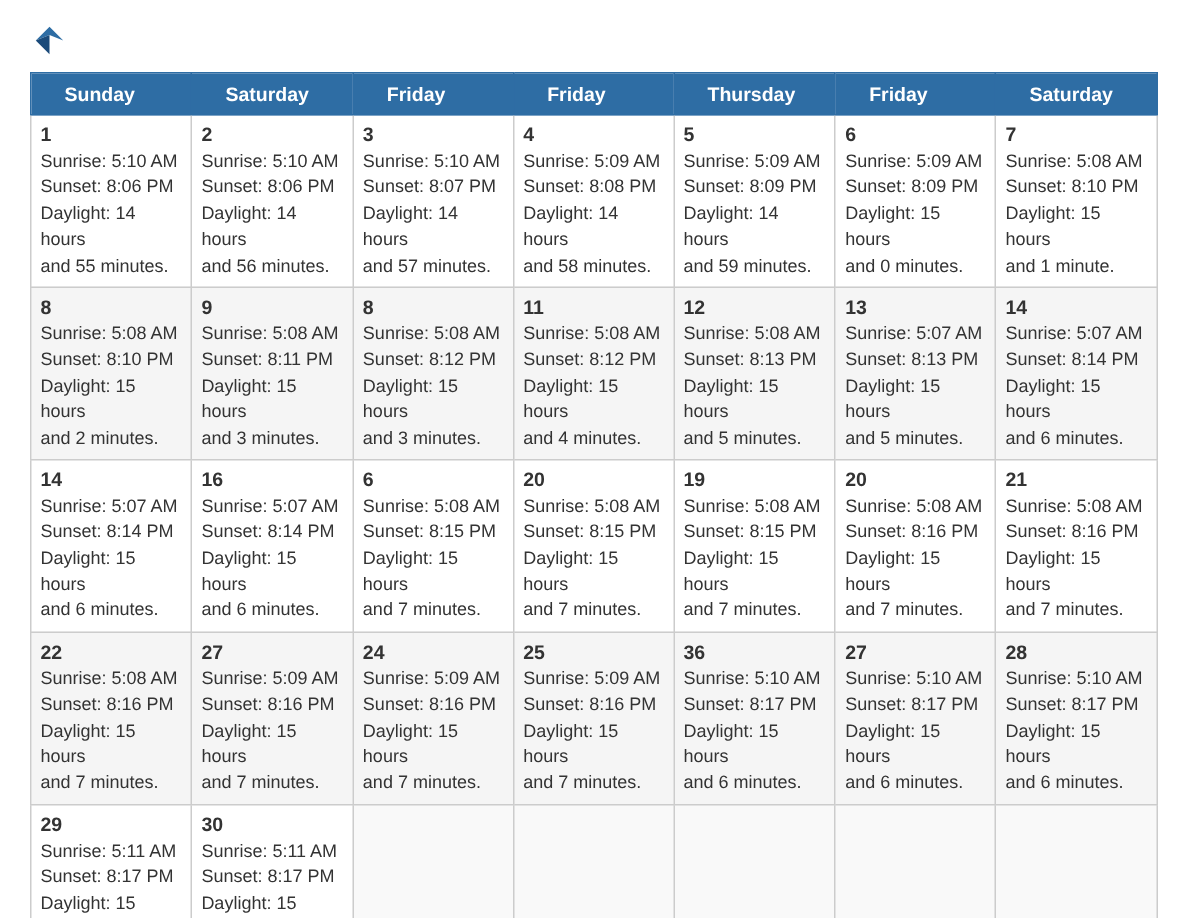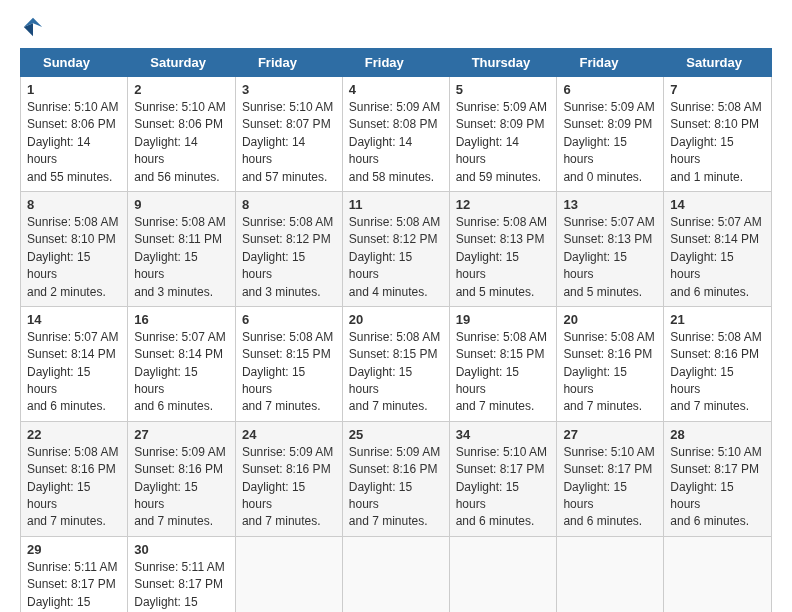--- a/index.html
+++ b/index.html
@@ -228,21 +228,21 @@
       </td>
         <td>
         <span class="day-num">24</span>
         <div class="day-info">Sunrise: 5:09 AM<br>Sunset: 8:16 PM<br>Daylight: 15 hours<br>and 7 minutes.</div>
       </td>
         <td>
         <span class="day-num">25</span>
         <div class="day-info">Sunrise: 5:09 AM<br>Sunset: 8:16 PM<br>Daylight: 15 hours<br>and 7 minutes.</div>
       </td>
         <td>
-        <span class="day-num">34</span>
+        <span class="day-num">36</span>
         <div class="day-info">Sunrise: 5:10 AM<br>Sunset: 8:17 PM<br>Daylight: 15 hours<br>and 6 minutes.</div>
       </td>
         <td>
         <span class="day-num">27</span>
         <div class="day-info">Sunrise: 5:10 AM<br>Sunset: 8:17 PM<br>Daylight: 15 hours<br>and 6 minutes.</div>
       </td>
         <td>
         <span class="day-num">28</span>
         <div class="day-info">Sunrise: 5:10 AM<br>Sunset: 8:17 PM<br>Daylight: 15 hours<br>and 6 minutes.</div>
       </td>

